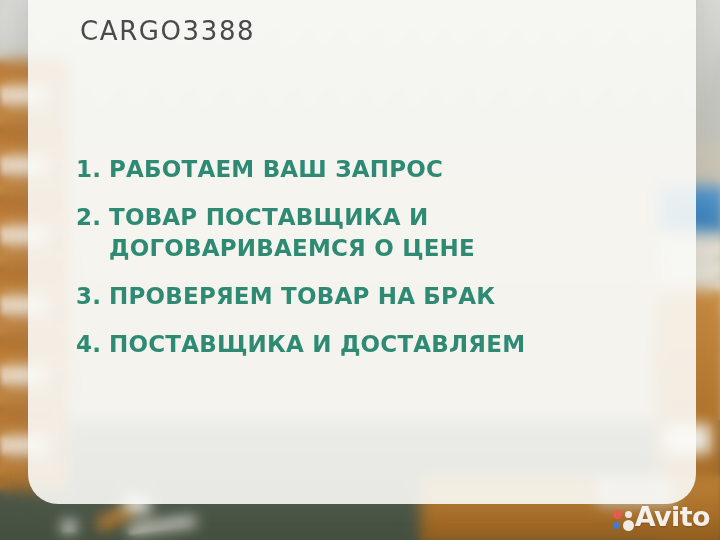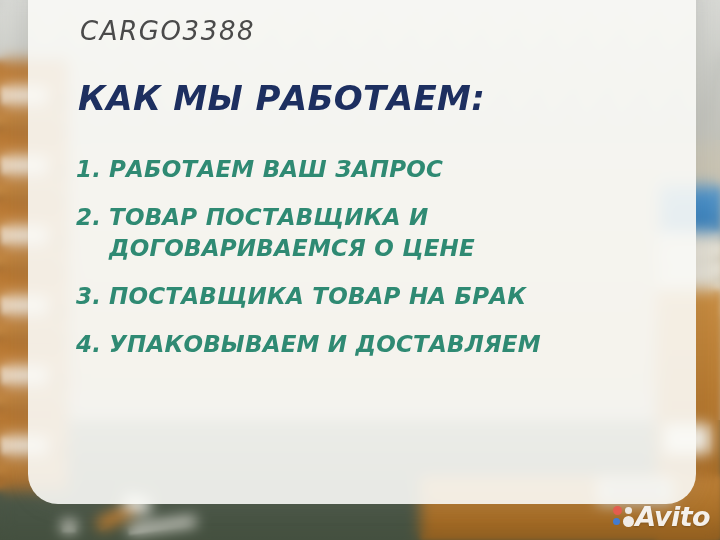--- a/index.html
+++ b/index.html
@@ -13,21 +13,20 @@
     overflow: hidden;
     font-family: "Liberation Sans", "DejaVu Sans", sans-serif;
     background: #cfd2cc;
   }
 
   .canvas {
     position: relative;
     width: 720px;
     height: 540px;
     overflow: hidden;
-    font-style: italic;
   }
 
   
   .photo {
     position: absolute;
     inset: 0;
     overflow: hidden;
     background: #bdb4a6;
   }
 
@@ -249,21 +248,21 @@
     flex: 1 1 auto;
     white-space: pre-line;
   }
 
   
   .avito {
     position: absolute;
     right: 10px;
     bottom: 8px;
     display: flex;
-    align-items: center;
+    align-items: flex-end;
     opacity: .92;
   }
   .avito-dots {
     position: relative;
     width: 22px;
     height: 22px;
   }
   .avito-dots i {
     position: absolute;
     border-radius: 50%;
@@ -306,39 +305,38 @@
     <div class="debris-paper"></div>
     <div class="debris-bit"></div>
     <div class="photo-blur"></div>
   </div>
 
   <div class="panel">
     <div class="panel-inner">
 
       <div class="brand">CARGO3388</div>
 
-      <div class="heading">КАК МЫ РАБОТАЕМ:</div>
 
       <ol class="steps">
         <li class="step">
           <span class="step-num">1.</span>
           <span class="step-text">РАБОТАЕМ ВАШ ЗАПРОС</span>
         </li>
         <li class="step">
           <span class="step-num">2.</span>
           <span class="step-text">ТОВАР ПОСТАВЩИКА И
 ДОГОВАРИВАЕМСЯ О ЦЕНЕ</span>
         </li>
         <li class="step">
           <span class="step-num">3.</span>
-          <span class="step-text">ПОСТАВЩИКА ТОВАР НА БРАК</span>
+          <span class="step-text">ПРОВЕРЯЕМ ТОВАР НА БРАК</span>
         </li>
         <li class="step">
           <span class="step-num">4.</span>
-          <span class="step-text">УПАКОВЫВАЕМ И ДОСТАВЛЯЕМ</span>
+          <span class="step-text">ПОСТАВЩИКА И ДОСТАВЛЯЕМ</span>
         </li>
       </ol>
 
     </div>
   </div>
 
   <div class="avito">
     <span class="avito-dots">
       <i></i>
         <i></i>

